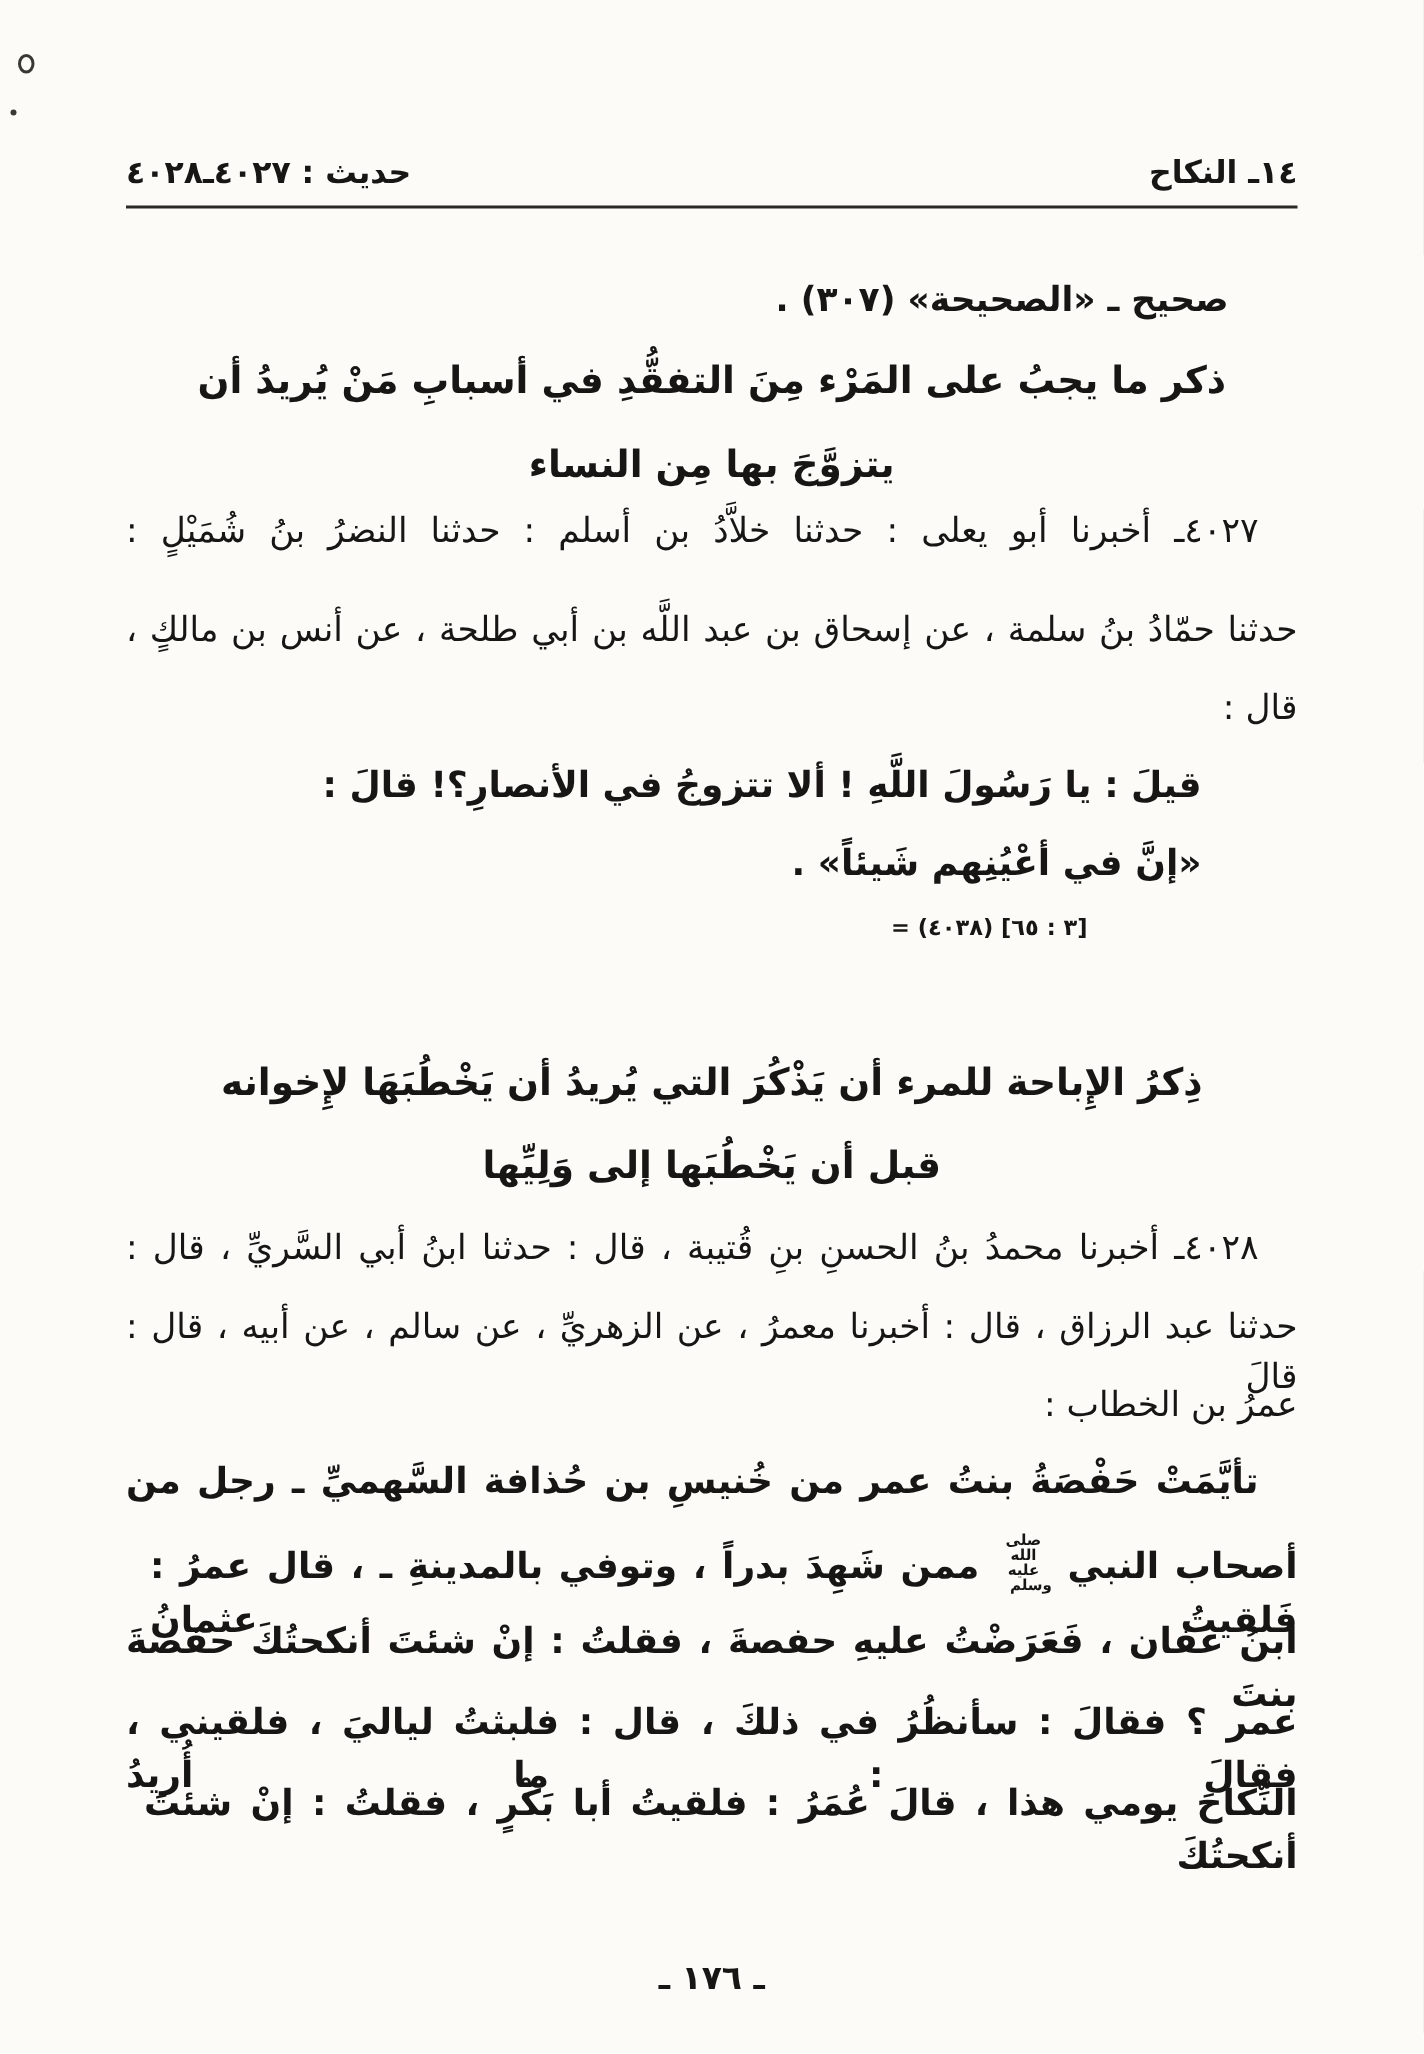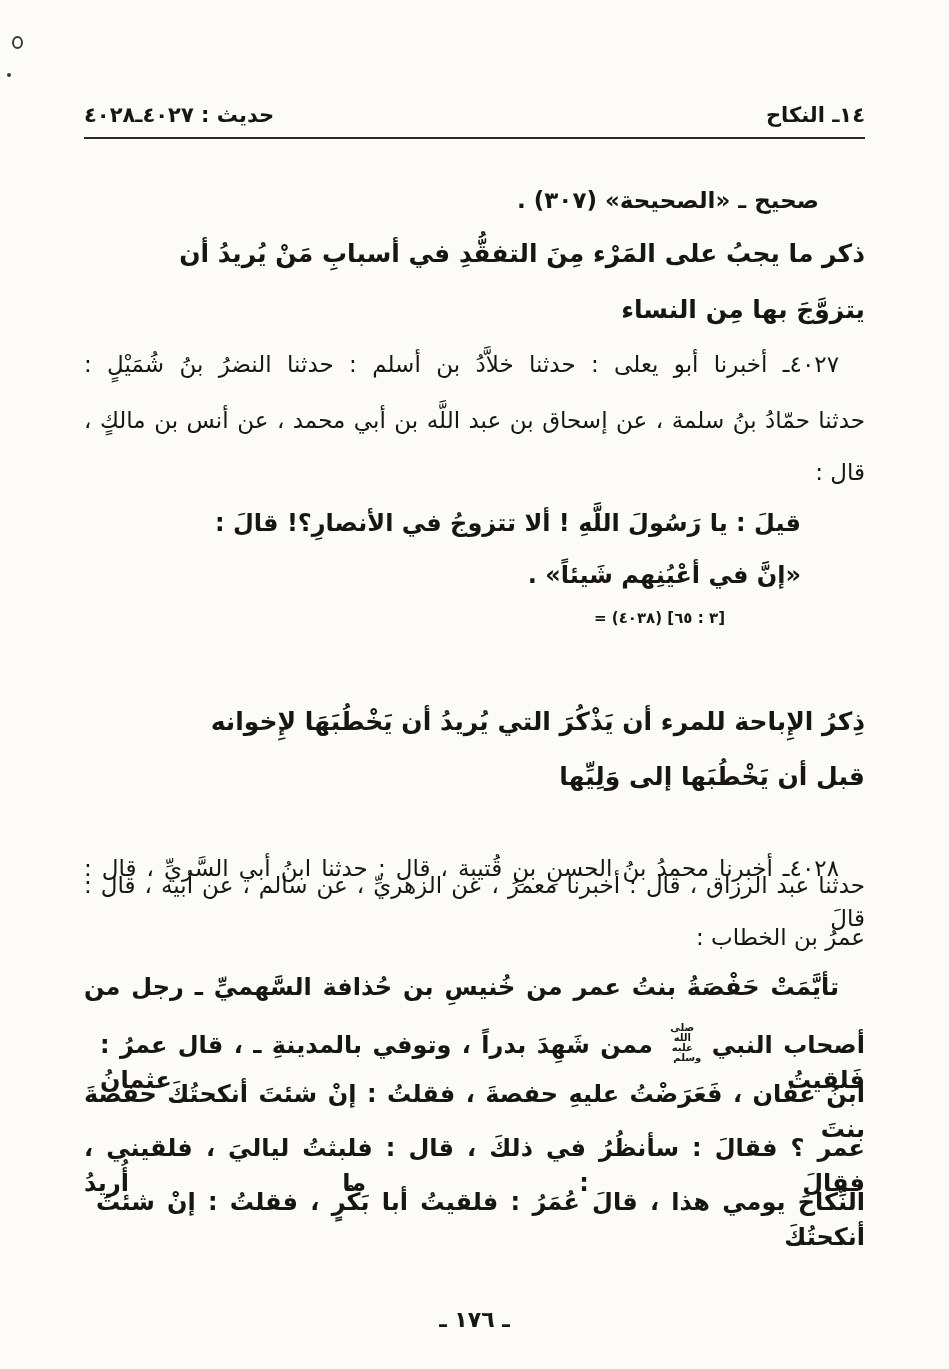--- a/index.html
+++ b/index.html
@@ -31,21 +31,21 @@
     font-size: 21px;
     font-weight: 700;
   }
   .rule {
     position: absolute;
     left: 84px;
     right: 84px;
     border-top: 2px solid #2c2a27;
   }
   .grade   { font-size: 23px; font-weight: 700; text-align: right; padding-right: 46px; }
-  .heading { font-size: 25px; font-weight: 700; text-align: right; }
+  .heading { font-size: 25px; font-weight: 700; text-align: center; }
   .isnad   { font-size: 23px; font-weight: 400; }
   .matn    { font-size: 24px; font-weight: 700; }
   .just    { text-align: justify; text-align-last: justify; }
   .alignr  { text-align: right; }
   .indent  { padding-right: 26px; }
   .pr64    { padding-right: 64px; }
   .pr140   { padding-right: 140px; }
   .ref     { font-size: 15px; font-weight: 700; text-align: right; }
   .pageno  { font-size: 22px; font-weight: 700; text-align: center; }
   .saw {
@@ -84,33 +84,33 @@
     <span>١٤ـ النكاح</span>
     <span>حديث : ٤٠٢٧ـ٤٠٢٨</span>
   </div>
   <div class="rule" style="top:137px;"></div>
 
   <div class="line grade" style="top:184px;">صحيح ـ «الصحيحة» (٣٠٧) .</div>
 
   <div class="line heading" style="top:236px;">ذكر ما يجبُ على المَرْء مِنَ التفقُّدِ في أسبابِ مَنْ يُريدُ أن</div>
   <div class="line heading" style="top:292px;">يتزوَّجَ بها مِن النساء</div>
 
-  <div class="line isnad just indent" style="top:348px;">٤٠٢٧ـ أخبرنا أبو يعلى : حدثنا خلاَّدُ بن أسلم : حدثنا النضرُ بنُ شُمَيْلٍ :</div>
-  <div class="line isnad just" style="top:404px;">حدثنا حمّادُ بنُ سلمة ، عن إسحاق بن عبد اللَّه بن أبي محمد ، عن أنس بن مالكٍ ،</div>
+  <div class="line isnad just indent" style="top:338px;">٤٠٢٧ـ أخبرنا أبو يعلى : حدثنا خلاَّدُ بن أسلم : حدثنا النضرُ بنُ شُمَيْلٍ :</div>
+  <div class="line isnad just" style="top:404px;">حدثنا حمّادُ بنُ سلمة ، عن إسحاق بن عبد اللَّه بن أبي طلحة ، عن أنس بن مالكٍ ،</div>
   <div class="line isnad alignr" style="top:456px;">قال :</div>
 
   <div class="line matn alignr pr64" style="top:506px;">قيلَ : يا رَسُولَ اللَّهِ ! ألا تتزوجُ في الأنصارِ؟! قالَ :</div>
   <div class="line matn alignr pr64" style="top:558px;">«إنَّ في أعْيُنِهم شَيئاً» .</div>
   <div class="line ref pr140" style="top:608px;" dir="ltr">= (٤٠٣٨) [٣ : ٦٥]</div>
 
 
   <div class="line heading" style="top:704px;">ذِكرُ الإِباحة للمرء أن يَذْكُرَ التي يُريدُ أن يَخْطُبَهَا لإِخوانه</div>
   <div class="line heading" style="top:759px;">قبل أن يَخْطُبَها إلى وَلِيِّها</div>
 
-  <div class="line isnad just indent" style="top:852px;">٤٠٢٨ـ أخبرنا محمدُ بنُ الحسنِ بنِ قُتيبة ، قال : حدثنا ابنُ أبي السَّريِّ ، قال :</div>
+  <div class="line isnad just indent" style="top:816px;">٤٠٢٨ـ أخبرنا محمدُ بنُ الحسنِ بنِ قُتيبة ، قال : حدثنا ابنُ أبي السَّريِّ ، قال :</div>
   <div class="line isnad just" style="top:869px;">حدثنا عبد الرزاق ، قال : أخبرنا معمرُ ، عن الزهريِّ ، عن سالم ، عن أبيه ، قال : قالَ</div>
   <div class="line isnad alignr" style="top:921px;">عمرُ بن الخطاب :</div>
 
   <div class="line matn just indent" style="top:970px;">تأيَّمَتْ حَفْصَةُ بنتُ عمر من خُنيسِ بن حُذافة السَّهميِّ ـ رجل من</div>
   <div class="line matn just" style="top:1023px;margin-left:16px;">
     <span>أصحاب النبي</span>
     <span class="saw">صلى الله عليه وسلم</span>
     <span>ممن شَهِدَ بدراً ، وتوفي بالمدينةِ ـ ، قال عمرُ : فَلقيتُ عثمانُ</span>
   </div>
   <div class="line matn just" style="top:1077px;">ابنُ عفان ، فَعَرَضْتُ عليهِ حفصةَ ، فقلتُ : إنْ شئتَ أنكحتُكَ حفصةَ بنتَ</div>

